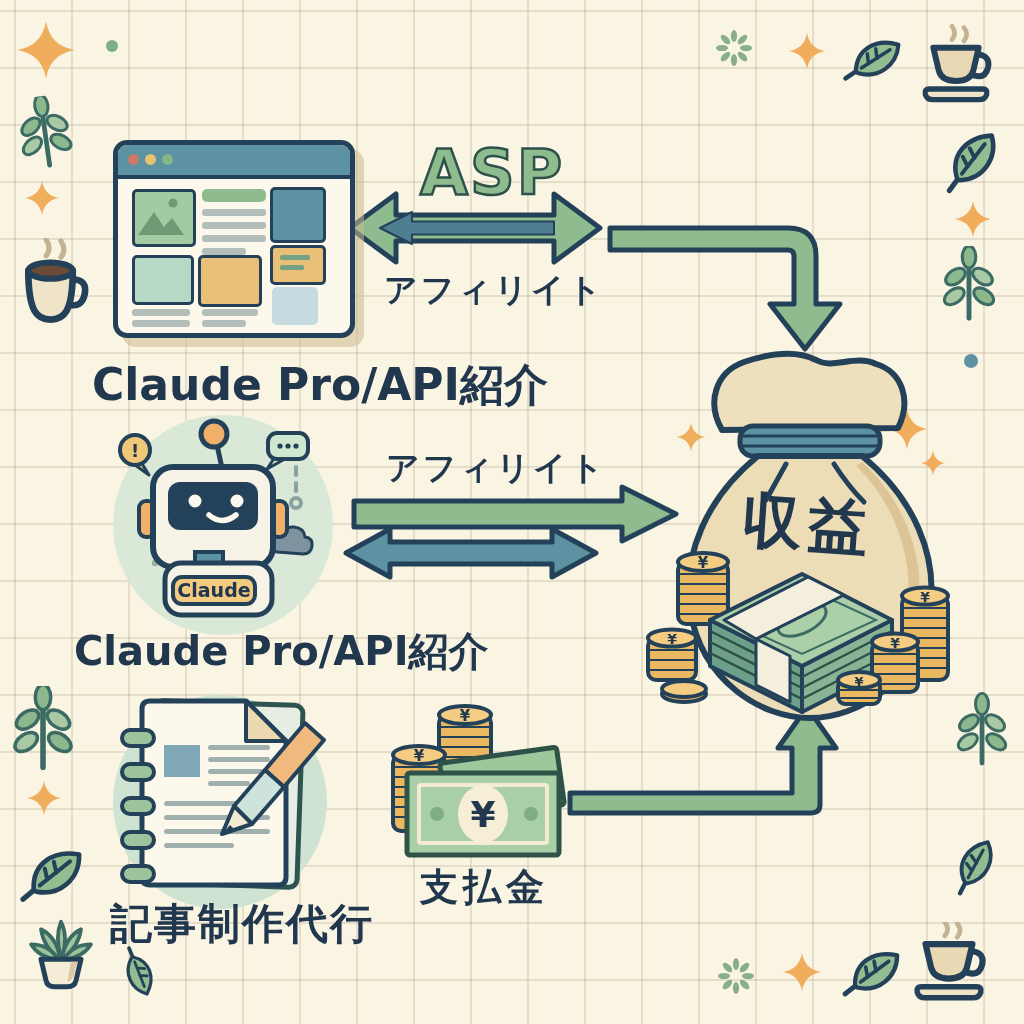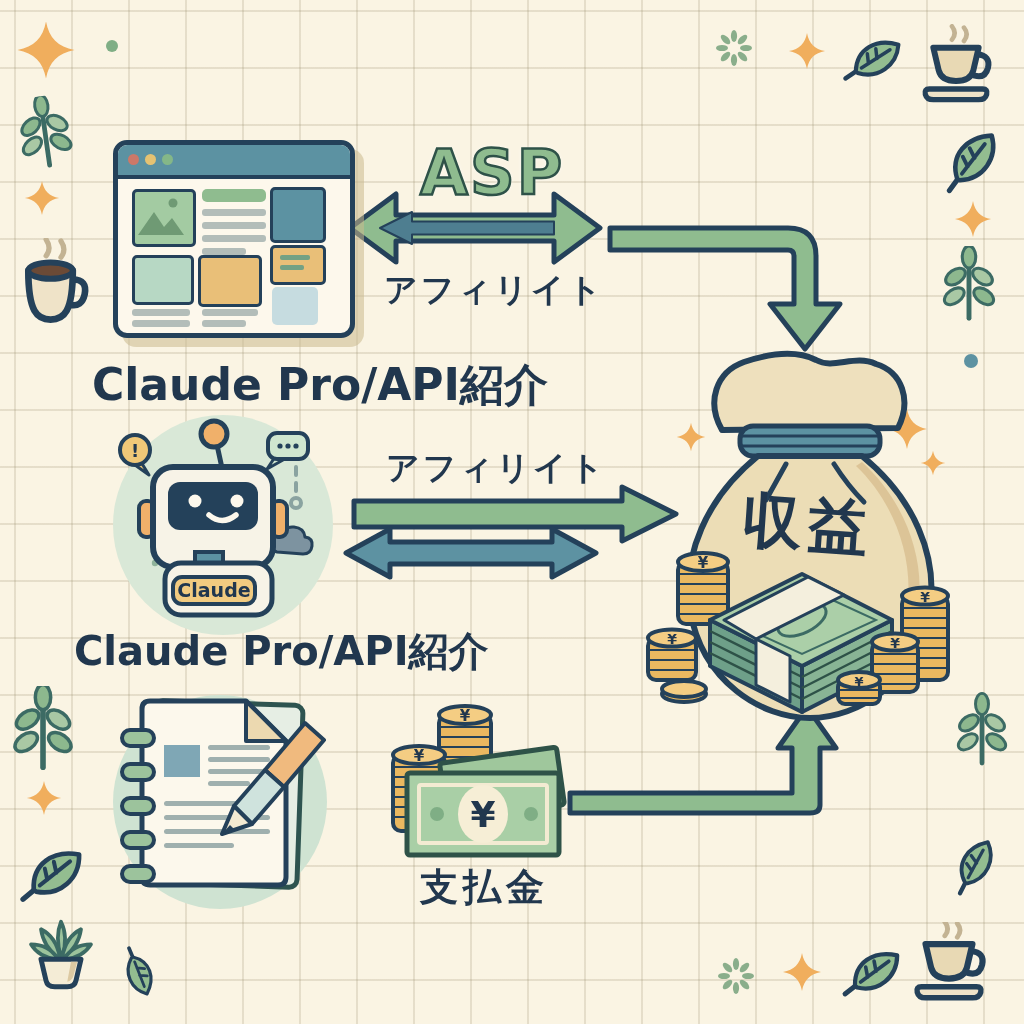--- a/index.html
+++ b/index.html
@@ -400,15 +400,16 @@
       <text x="100" y="130" text-anchor="middle" font-size="36" font-weight="bold" fill="#21374e">¥</text>
     </g>
   </svg>
 
   <div class="t asp-big">ASP</div>
   <div class="t aff-top">アフィリイト</div>
   <div class="t claude-heading">Claude Pro/API紹介</div>
   <div class="t aff-mid">アフィリイト</div>
   <div class="t claude-caption">Claude Pro/API紹介</div>
   <div class="t revenue">収益</div>
+  <div class="t article-caption">記事制作代行</div>
   <div class="t payment-caption">支払金</div>
 
 </div>
 
 </body></html>

